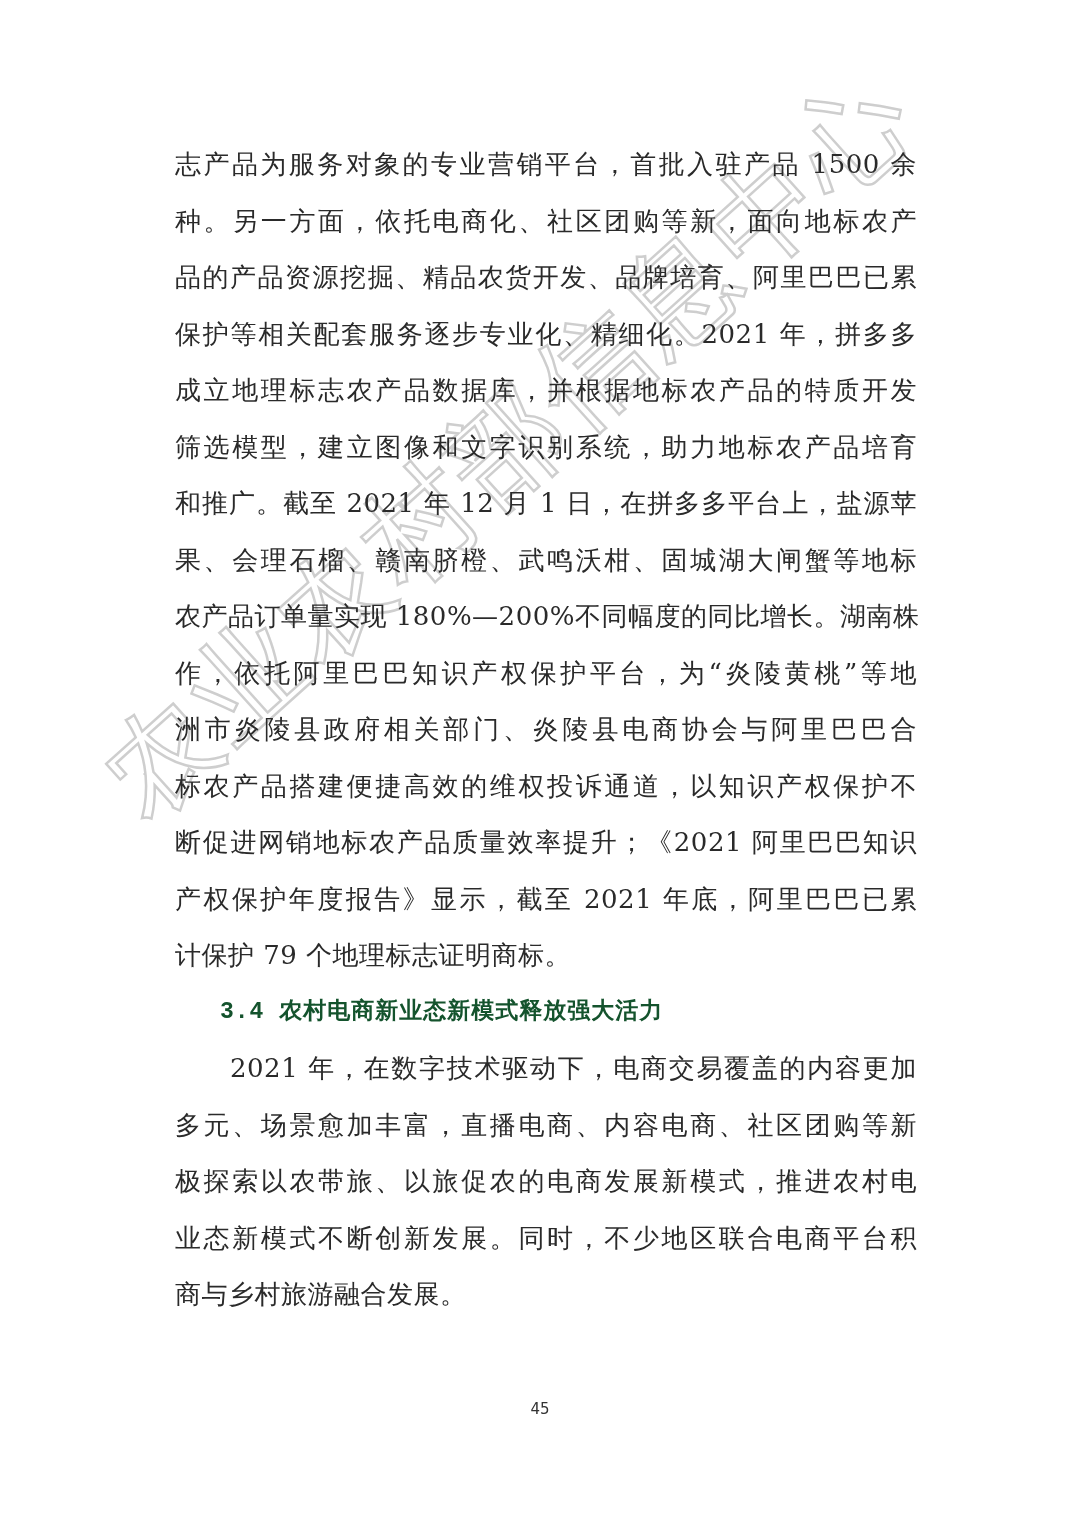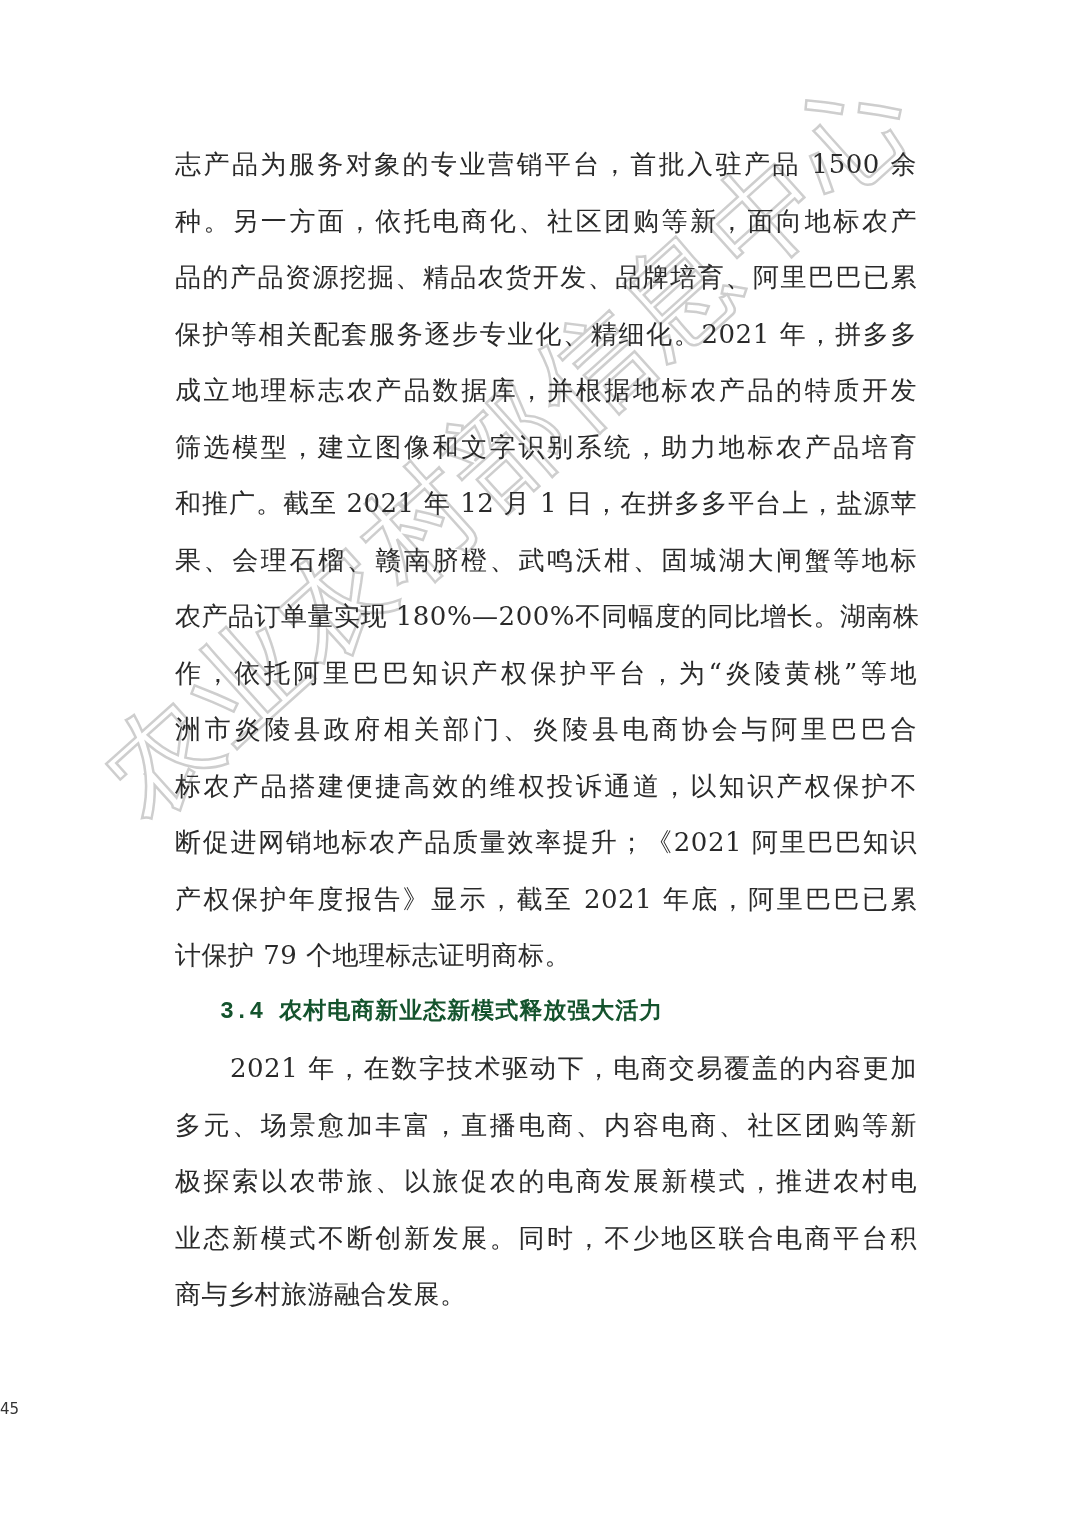--- a/index.html
+++ b/index.html
@@ -53,21 +53,21 @@
       color: #14532d;
     }
     .indent {
       padding-left: 55px;
     }
     .page-number {
       position: absolute;
       left: 0;
       width: 1080px;
       top: 1400px;
-      text-align: left;
+      text-align: center;
       font-size: 15px;
       font-family: "DejaVu Sans", "Liberation Sans", sans-serif;
       color: #333333;
     }
     .watermark {
       position: absolute;
       left: 120px;
       top: 720px;
       transform: rotate(-42deg);
       transform-origin: left center;

